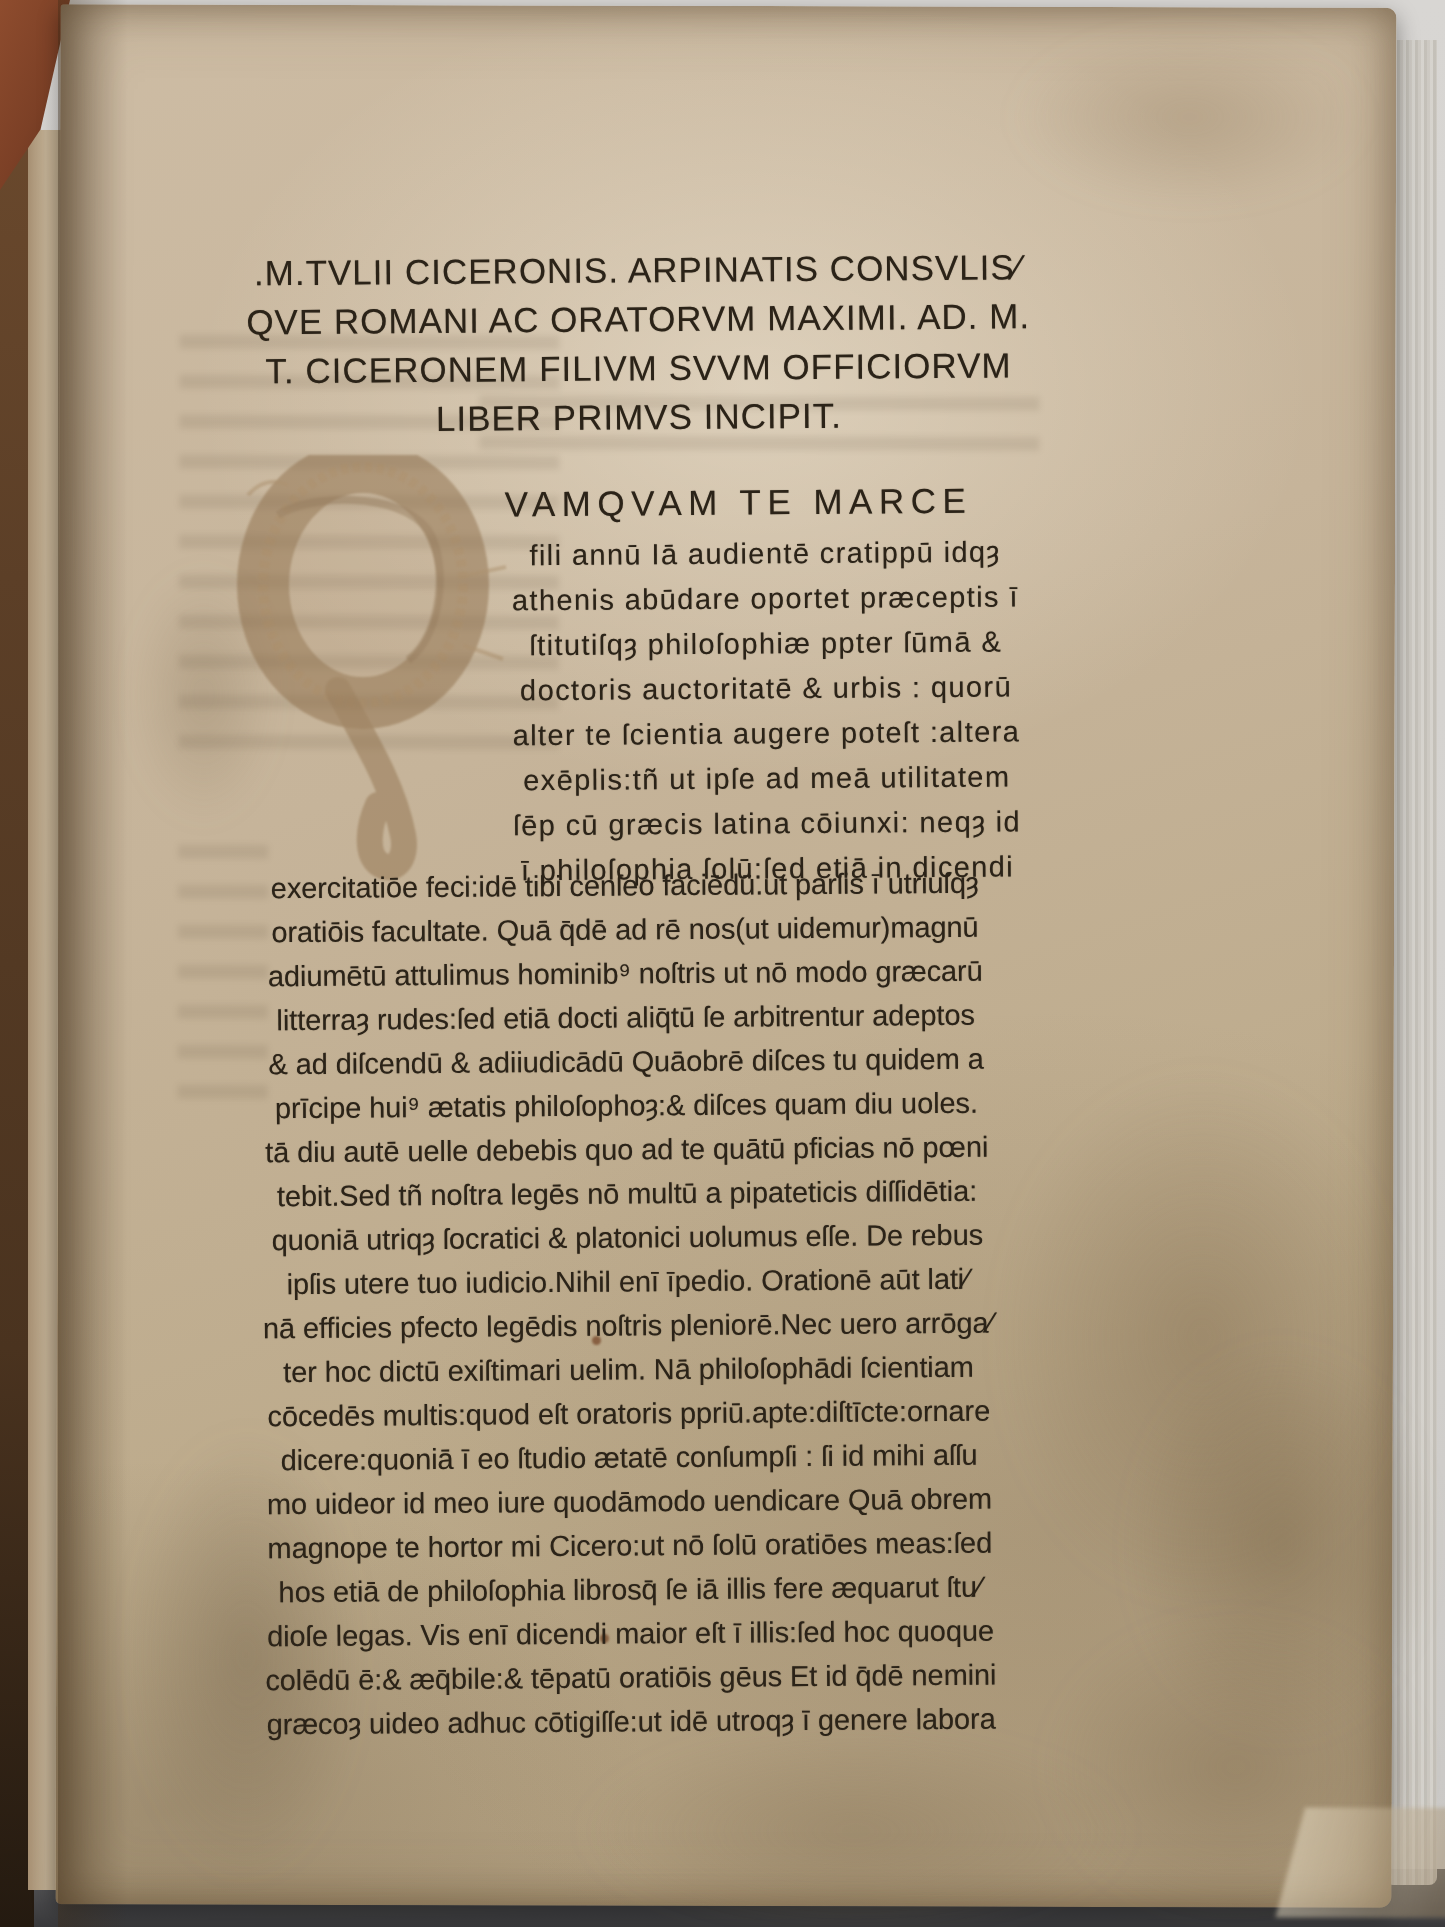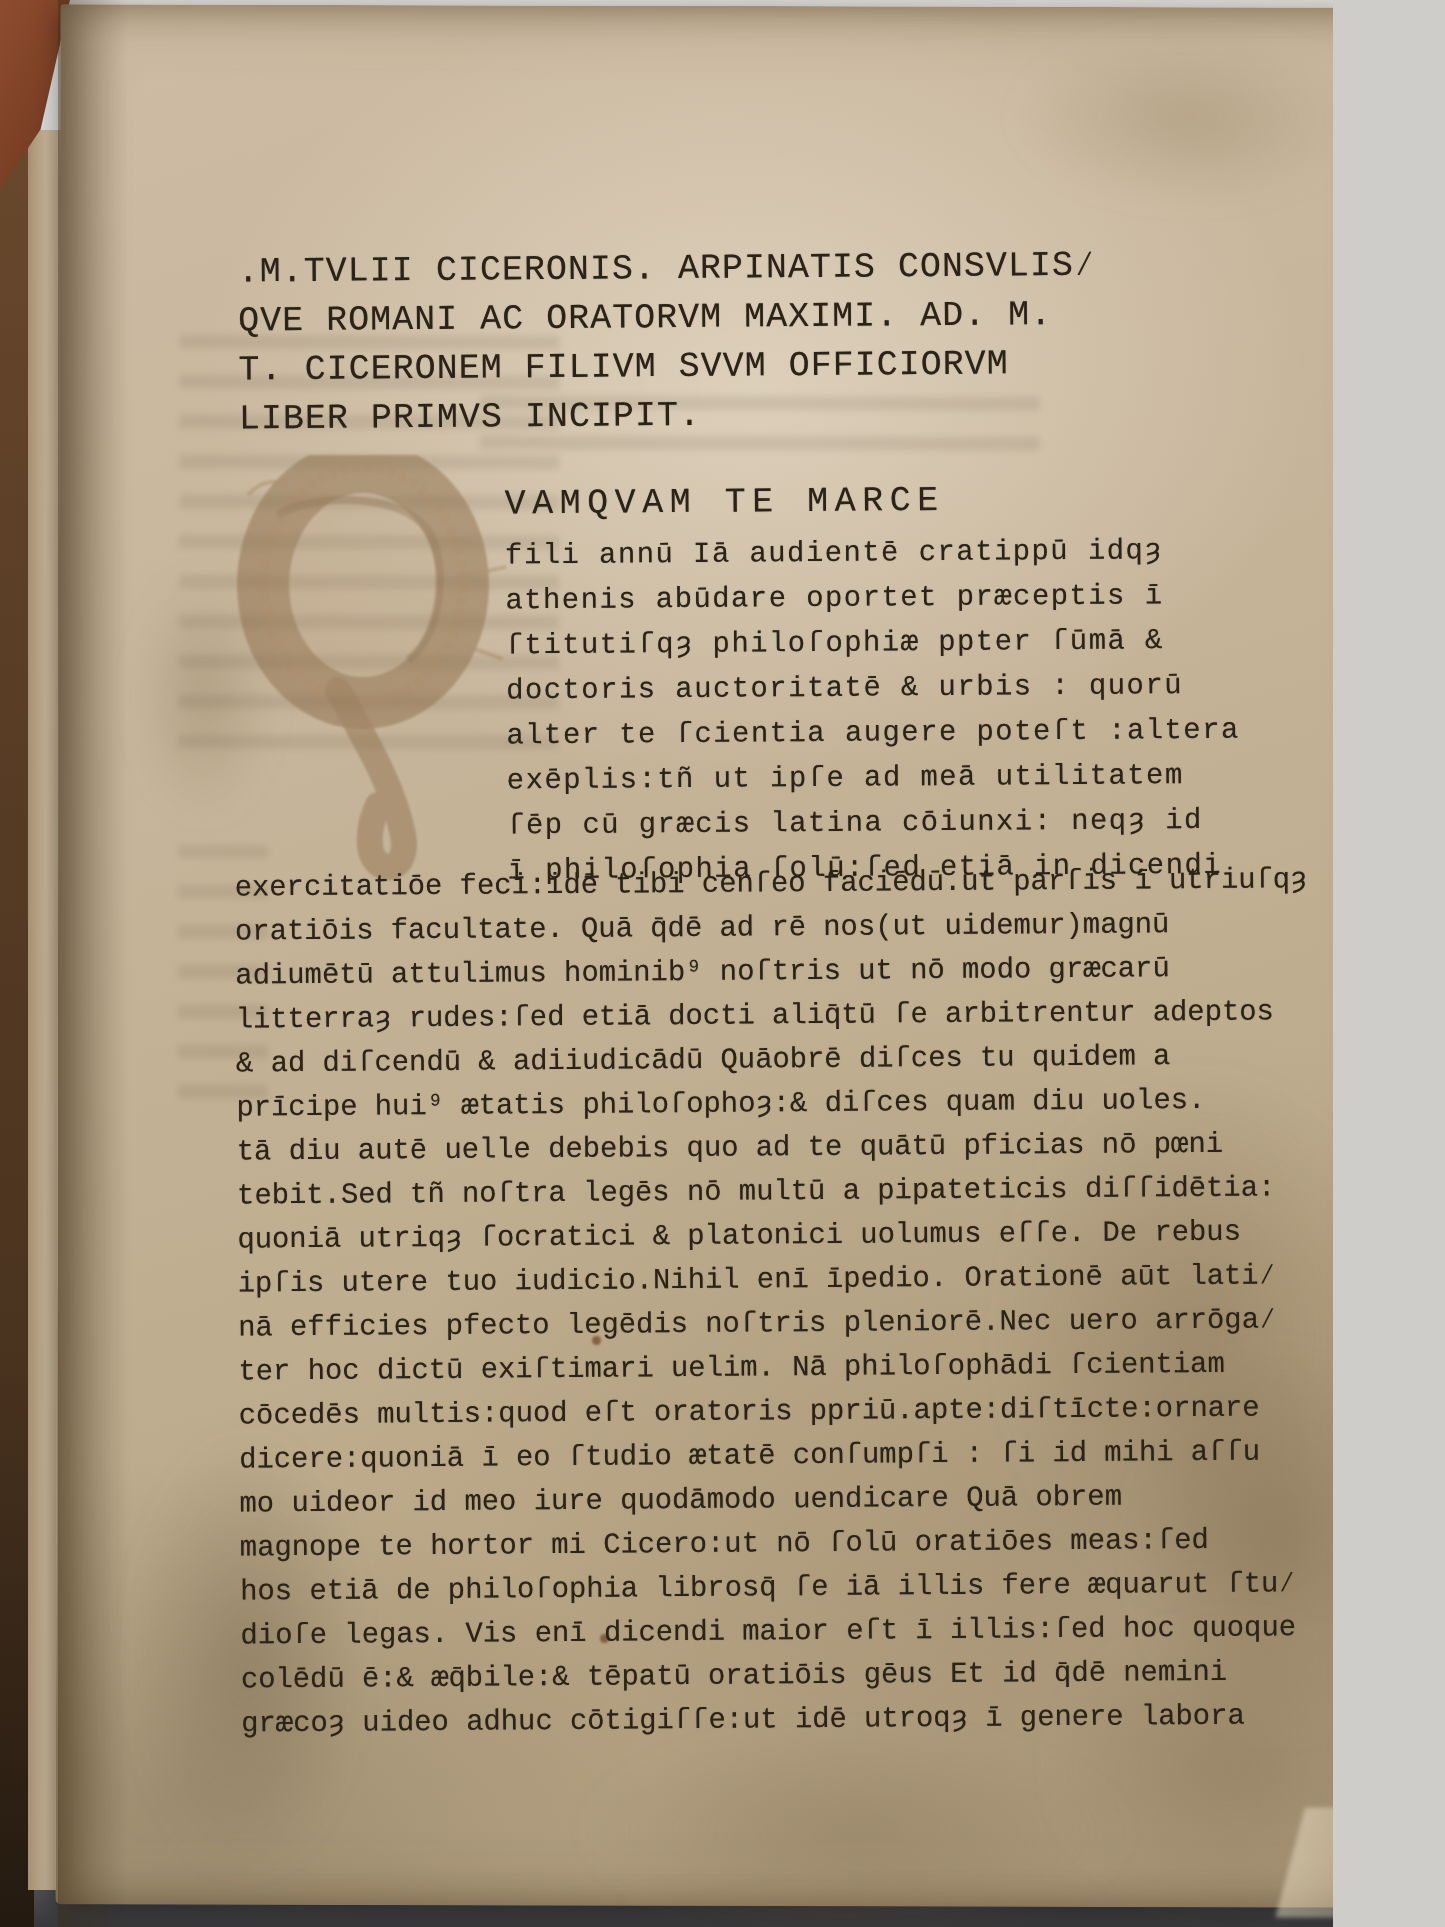--- a/index.html
+++ b/index.html
@@ -1,18 +1,18 @@
 <!DOCTYPE html>
 <html><head>
 <meta charset="utf-8">
 <style>
   html,body{margin:0;padding:0;background:#cfcdca;}
-  .photo{position:relative;width:1333px;height:1927px;overflow:hidden;
+  .photo{position:relative;width:1445px;height:1927px;overflow:hidden;
          background:linear-gradient(180deg,#d8d6d3 0%,#d3d1ce 60%,#c9c7c4 100%);
-         font-family:Liberation Mono, monospace;}
+         font-family:Liberation Sans, sans-serif;text-align:center;}
   
   .bg-bottom{position:absolute;left:0;right:0;bottom:0;height:58px;
          background:linear-gradient(180deg,#5a5a5c,#39393b);}
   
   .cover-corner{position:absolute;left:0;top:0;width:70px;height:190px;
          background:linear-gradient(115deg,#8e4c2e 0%,#7c4026 55%,#5e311d 100%);
          clip-path:polygon(0 0,100% 0,58% 68%,0 100%);}
   
   .spine-strip{position:absolute;left:0;top:0;width:34px;height:1927px;
          background:linear-gradient(180deg,#6d4b2e 0%,#5c3f27 30%,#4a331f 70%,#241a10 100%);}

